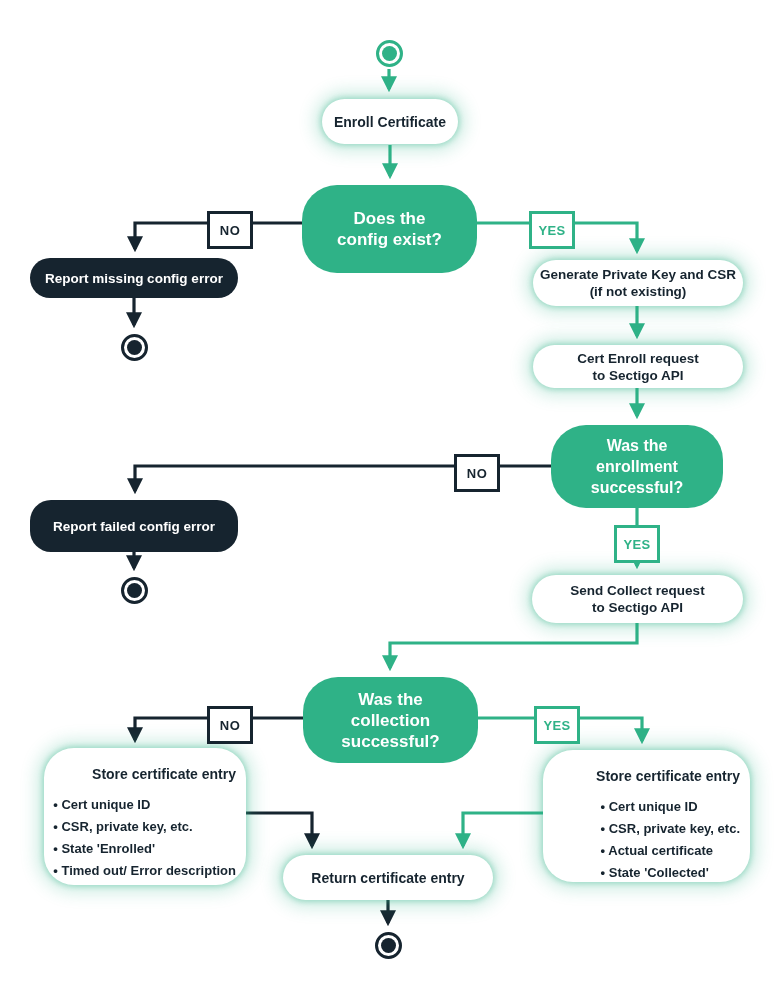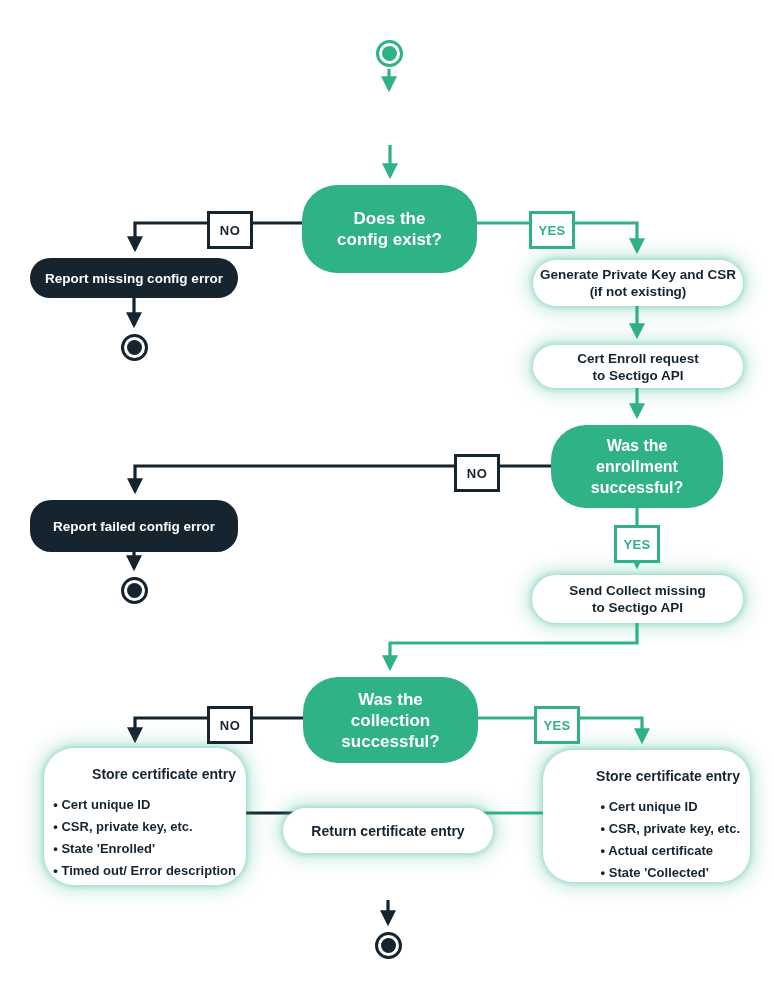--- a/index.html
+++ b/index.html
@@ -61,21 +61,21 @@
   #n-no2{left:454px;top:454px;}
   #n-failed{left:30px;top:500px;width:208px;height:52px;}
   #n-end2{left:121px;top:577px;}
   #n-yes2{left:614px;top:525px;}
   #n-sendcollect{left:532px;top:575px;width:211px;height:48px;}
   #n-dec3{left:303px;top:677px;width:175px;height:86px;}
   #n-no3{left:207px;top:706px;}
   #n-yes3{left:534px;top:706px;}
   #n-store-left{left:44px;top:748px;width:202px;height:137px;}
   #n-store-right{left:543px;top:750px;width:207px;height:132px;}
-  #n-return{left:283px;top:808px;width:210px;height:45px;}
+  #n-return{left:283px;top:855px;width:210px;height:45px;}
   #n-end3{left:375px;top:932px;}
 </style>
 </head>
 <body>
 
 <div class="canvas">
 
   <svg class="connectors" width="774" height="1002" viewBox="0 0 774 1002">
     <defs>
       <marker id="arrow-dark" viewBox="0 0 10 10" refX="8" refY="5" markerWidth="5" markerHeight="5" orient="auto">
@@ -102,20 +102,23 @@
     <path class="ln-dark" d="M134,541 V568" marker-end="url(#arrow-dark)"></path>
     <path class="ln-dark" d="M303,718 H135 V740" marker-end="url(#arrow-dark)"></path>
     <path class="ln-dark" d="M246,813 H312 V846" marker-end="url(#arrow-dark)"></path>
     <path class="ln-dark" d="M388,900 V923" marker-end="url(#arrow-dark)"></path>
   </svg>
 
   <div class="node terminal start" id="n-start">
     <div class="dot"></div>
   </div>
 
+  <div class="node pill" id="n-enroll">
+    <span>Enroll Certificate</span>
+  </div>
 
   <div class="node decision" id="n-dec1">
     <span>Does the</span>
     <span>config exist?</span>
   </div>
 
   <div class="node label-box no" id="n-no1">
     <span>NO</span>
   </div>
   <div class="node label-box yes" id="n-yes1">
@@ -153,21 +156,21 @@
   </div>
 
   <div class="node dark-pill" id="n-failed">
     <span>Report failed config error</span>
   </div>
   <div class="node terminal end" id="n-end2">
     <div class="dot"></div>
   </div>
 
   <div class="node pill small" id="n-sendcollect">
-    <span>Send Collect missing</span>
+    <span>Send Collect request</span>
     <span>to Sectigo API</span>
   </div>
 
   <div class="node decision" id="n-dec3">
     <span>Was the</span>
     <span>collection</span>
     <span>successful?</span>
   </div>
 
   <div class="node label-box no" id="n-no3">

